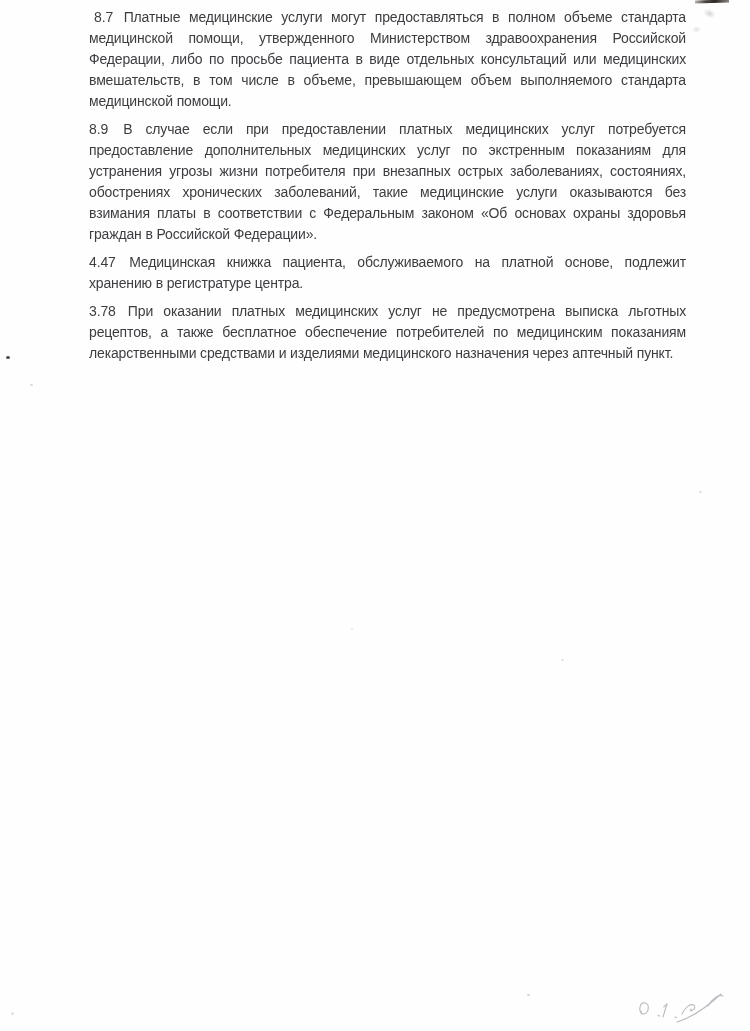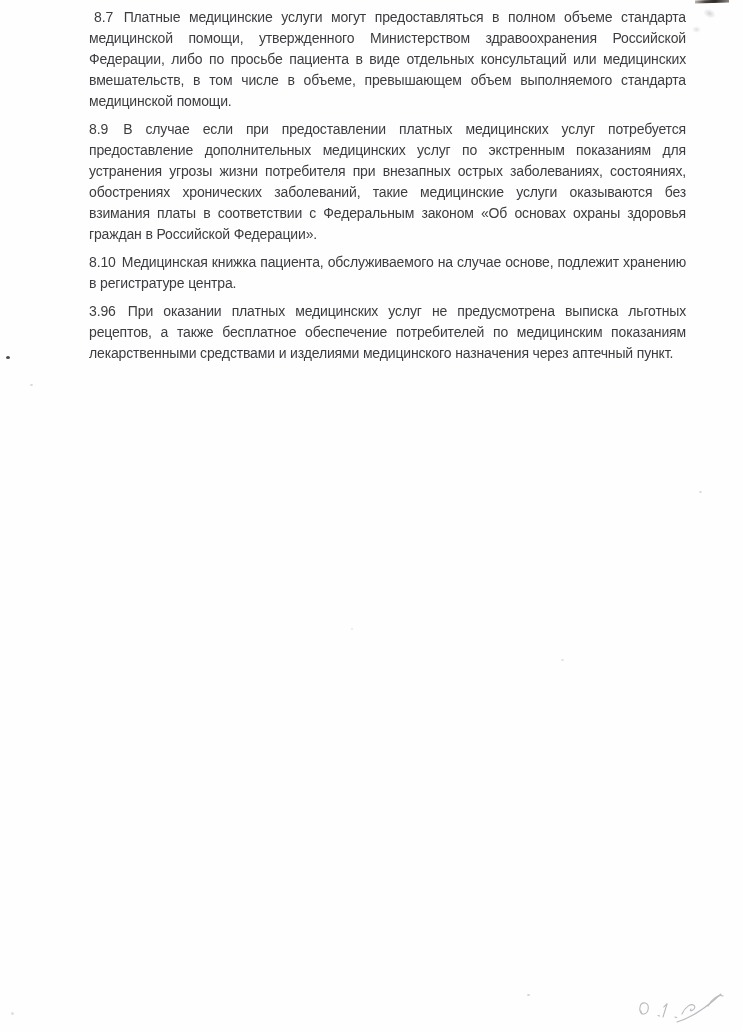--- a/index.html
+++ b/index.html
@@ -102,22 +102,22 @@
   <div class="speck speck-f2"></div>
   <div class="speck speck-f3"></div>
   <div class="speck speck-f4"></div>
   <div class="speck speck-f5"></div>
   <div class="speck speck-f6"></div>
   <div class="speck speck-f7"></div>
 
   <div class="text-block">
     <p class="indent-first"><span class="para-num">8.7</span> <span>Платные медицинские услуги могут предоставляться в полном объеме стандарта медицинской помощи, утвержденного Министерством здравоохранения Российской Федерации, либо по просьбе пациента в виде отдельных консультаций или медицинских вмешательств, в том числе в объеме, превышающем объем выполняемого стандарта медицинской помощи.</span></p>
     <p><span class="para-num">8.9</span> <span>В случае если при предоставлении платных медицинских услуг потребуется предоставление дополнительных медицинских услуг по экстренным показаниям для устранения угрозы жизни потребителя при внезапных острых заболеваниях, состояниях, обострениях хронических заболеваний, такие медицинские услуги оказываются без взимания платы в соответствии с Федеральным законом «Об основах охраны здоровья граждан в Российской Федерации».</span></p>
-    <p><span class="para-num">8.10</span> <span>Медицинская книжка пациента, обслуживаемого на случае основе, подлежит хранению в регистратуре центра.</span></p>
-    <p><span class="para-num">3.96</span> <span>При оказании платных медицинских услуг не предусмотрена выписка льготных рецептов, а также бесплатное обеспечение потребителей по медицинским показаниям лекарственными средствами и изделиями медицинского назначения через аптечный пункт.</span></p>
+    <p><span class="para-num">4.47</span> <span>Медицинская книжка пациента, обслуживаемого на платной основе, подлежит хранению в регистратуре центра.</span></p>
+    <p><span class="para-num">3.78</span> <span>При оказании платных медицинских услуг не предусмотрена выписка льготных рецептов, а также бесплатное обеспечение потребителей по медицинским показаниям лекарственными средствами и изделиями медицинского назначения через аптечный пункт.</span></p>
   </div>
 
   <svg class="handwriting" viewBox="0 0 118 44">
     <g fill="none" stroke="#8f8f98" stroke-width="1.1" stroke-linecap="round">
       <path d="M14,30 C10,26 12,18 17,19 C22,20 21,29 16,30 C14,30.4 13,29 13,27"></path>
       <path d="M30,31.5 l1.6,0.6"></path>
       <path d="M39,20 L35,33"></path>
       <path d="M39,20 l-3.2,2.8"></path>
       <path d="M47,33 l1.6,0.6"></path>
       <path d="M54,30 C57,23 64,18 66.5,22 C68.5,25.5 60,29 63,25"></path>

